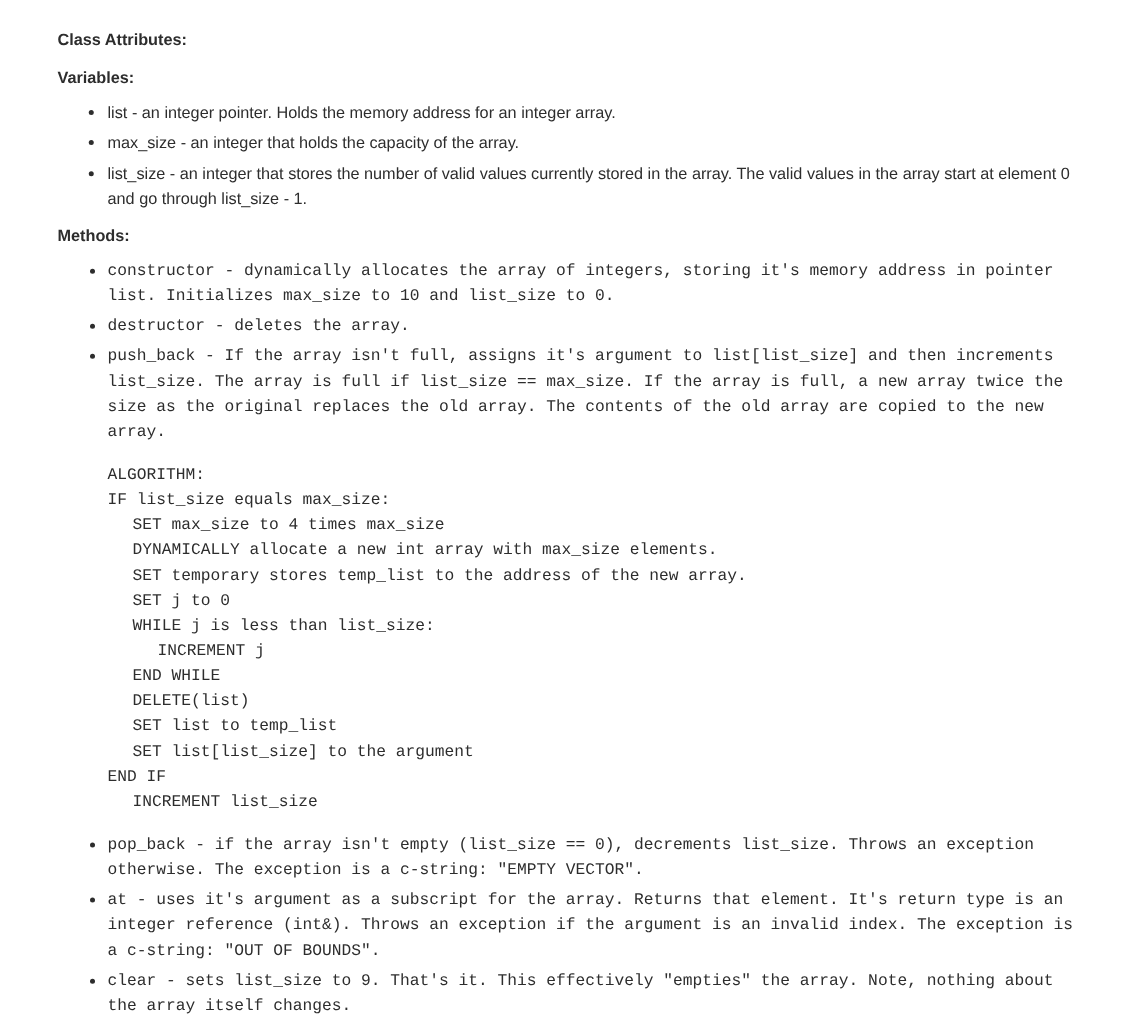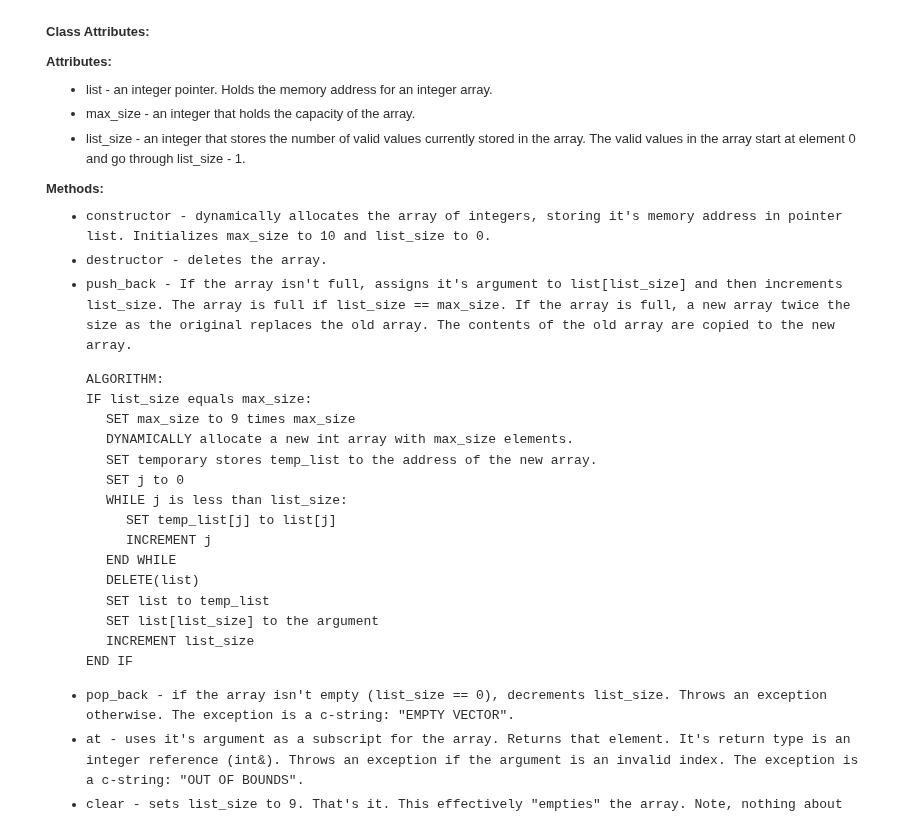--- a/index.html
+++ b/index.html
@@ -45,51 +45,50 @@
       font-family: Liberation Mono, monospace;
     }
     .pad1 { padding-left: 20px; }
     .pad2 { padding-left: 40px; }
   </style>
 </head>
 <body>
 
 <div class="heading">Class Attributes:</div>
 
-<div class="heading">Attributes:</div>
+<div class="heading">Variables:</div>
 
 <ul>
   <li>list - an integer pointer.  Holds the memory address for an integer array.</li>
   <li>max_size - an integer that holds the capacity of the array.</li>
   <li>list_size - an integer that stores the number of valid values currently stored in the array.  The valid values in the array start at element 0 and go through list_size - 1.</li>
 </ul>
 
 <div class="heading">Methods:</div>
 
 <ul>
   <li class="methods-li">constructor - dynamically allocates the array of integers, storing it's memory address in pointer list.  Initializes max_size to 10 and list_size to 0.</li>
   <li class="methods-li">destructor - deletes the array.</li>
   <li class="methods-li push-back-li">
     <span>push_back - If the array isn't full, assigns it's argument to list[list_size] and then increments list_size.  The array is full if list_size == max_size.  If the array is full, a new array twice the size as the original replaces the old array.  The contents of the old array are copied to the new array.</span>
     <div class="algo-block">
       <div class="algo-line">ALGORITHM:</div>
       <div class="algo-line">IF list_size equals max_size:</div>
-      <div class="algo-line pad1">SET max_size to 9 times max_size</div>
+      <div class="algo-line pad1">SET max_size to 4 times max_size</div>
       <div class="algo-line pad1">DYNAMICALLY allocate a new int array with max_size elements.</div>
       <div class="algo-line pad1">SET temporary stores temp_list to the address of the new array.</div>
       <div class="algo-line pad1">SET j to 0</div>
       <div class="algo-line pad1">WHILE j is less than list_size:</div>
-      <div class="algo-line pad2">SET temp_list[j] to list[j]</div>
       <div class="algo-line pad2">INCREMENT j</div>
       <div class="algo-line pad1">END WHILE</div>
       <div class="algo-line pad1">DELETE(list)</div>
       <div class="algo-line pad1">SET list to temp_list</div>
       <div class="algo-line pad1">SET list[list_size] to the argument</div>
+      <div class="algo-line">END IF</div>
       <div class="algo-line pad1">INCREMENT list_size</div>
-      <div class="algo-line">END IF</div>
     </div>
   </li>
 </ul>
 
 <ul>
   <li class="methods-li">pop_back - if the array isn't empty (list_size == 0), decrements list_size.  Throws an exception otherwise.  The exception is a c-string: "EMPTY VECTOR".</li>
   <li class="methods-li">at - uses it's argument as a subscript for the array.  Returns that element.  It's return type is an integer reference (int&amp;).  Throws an exception if the argument is an invalid index.  The exception is a c-string:  "OUT OF BOUNDS".</li>
   <li class="methods-li">clear - sets list_size to 9.  That's it.  This effectively "empties" the array.  Note, nothing about the array itself changes.</li>
   <li class="methods-li">size - returns the list_size variable.</li>
 </ul>

